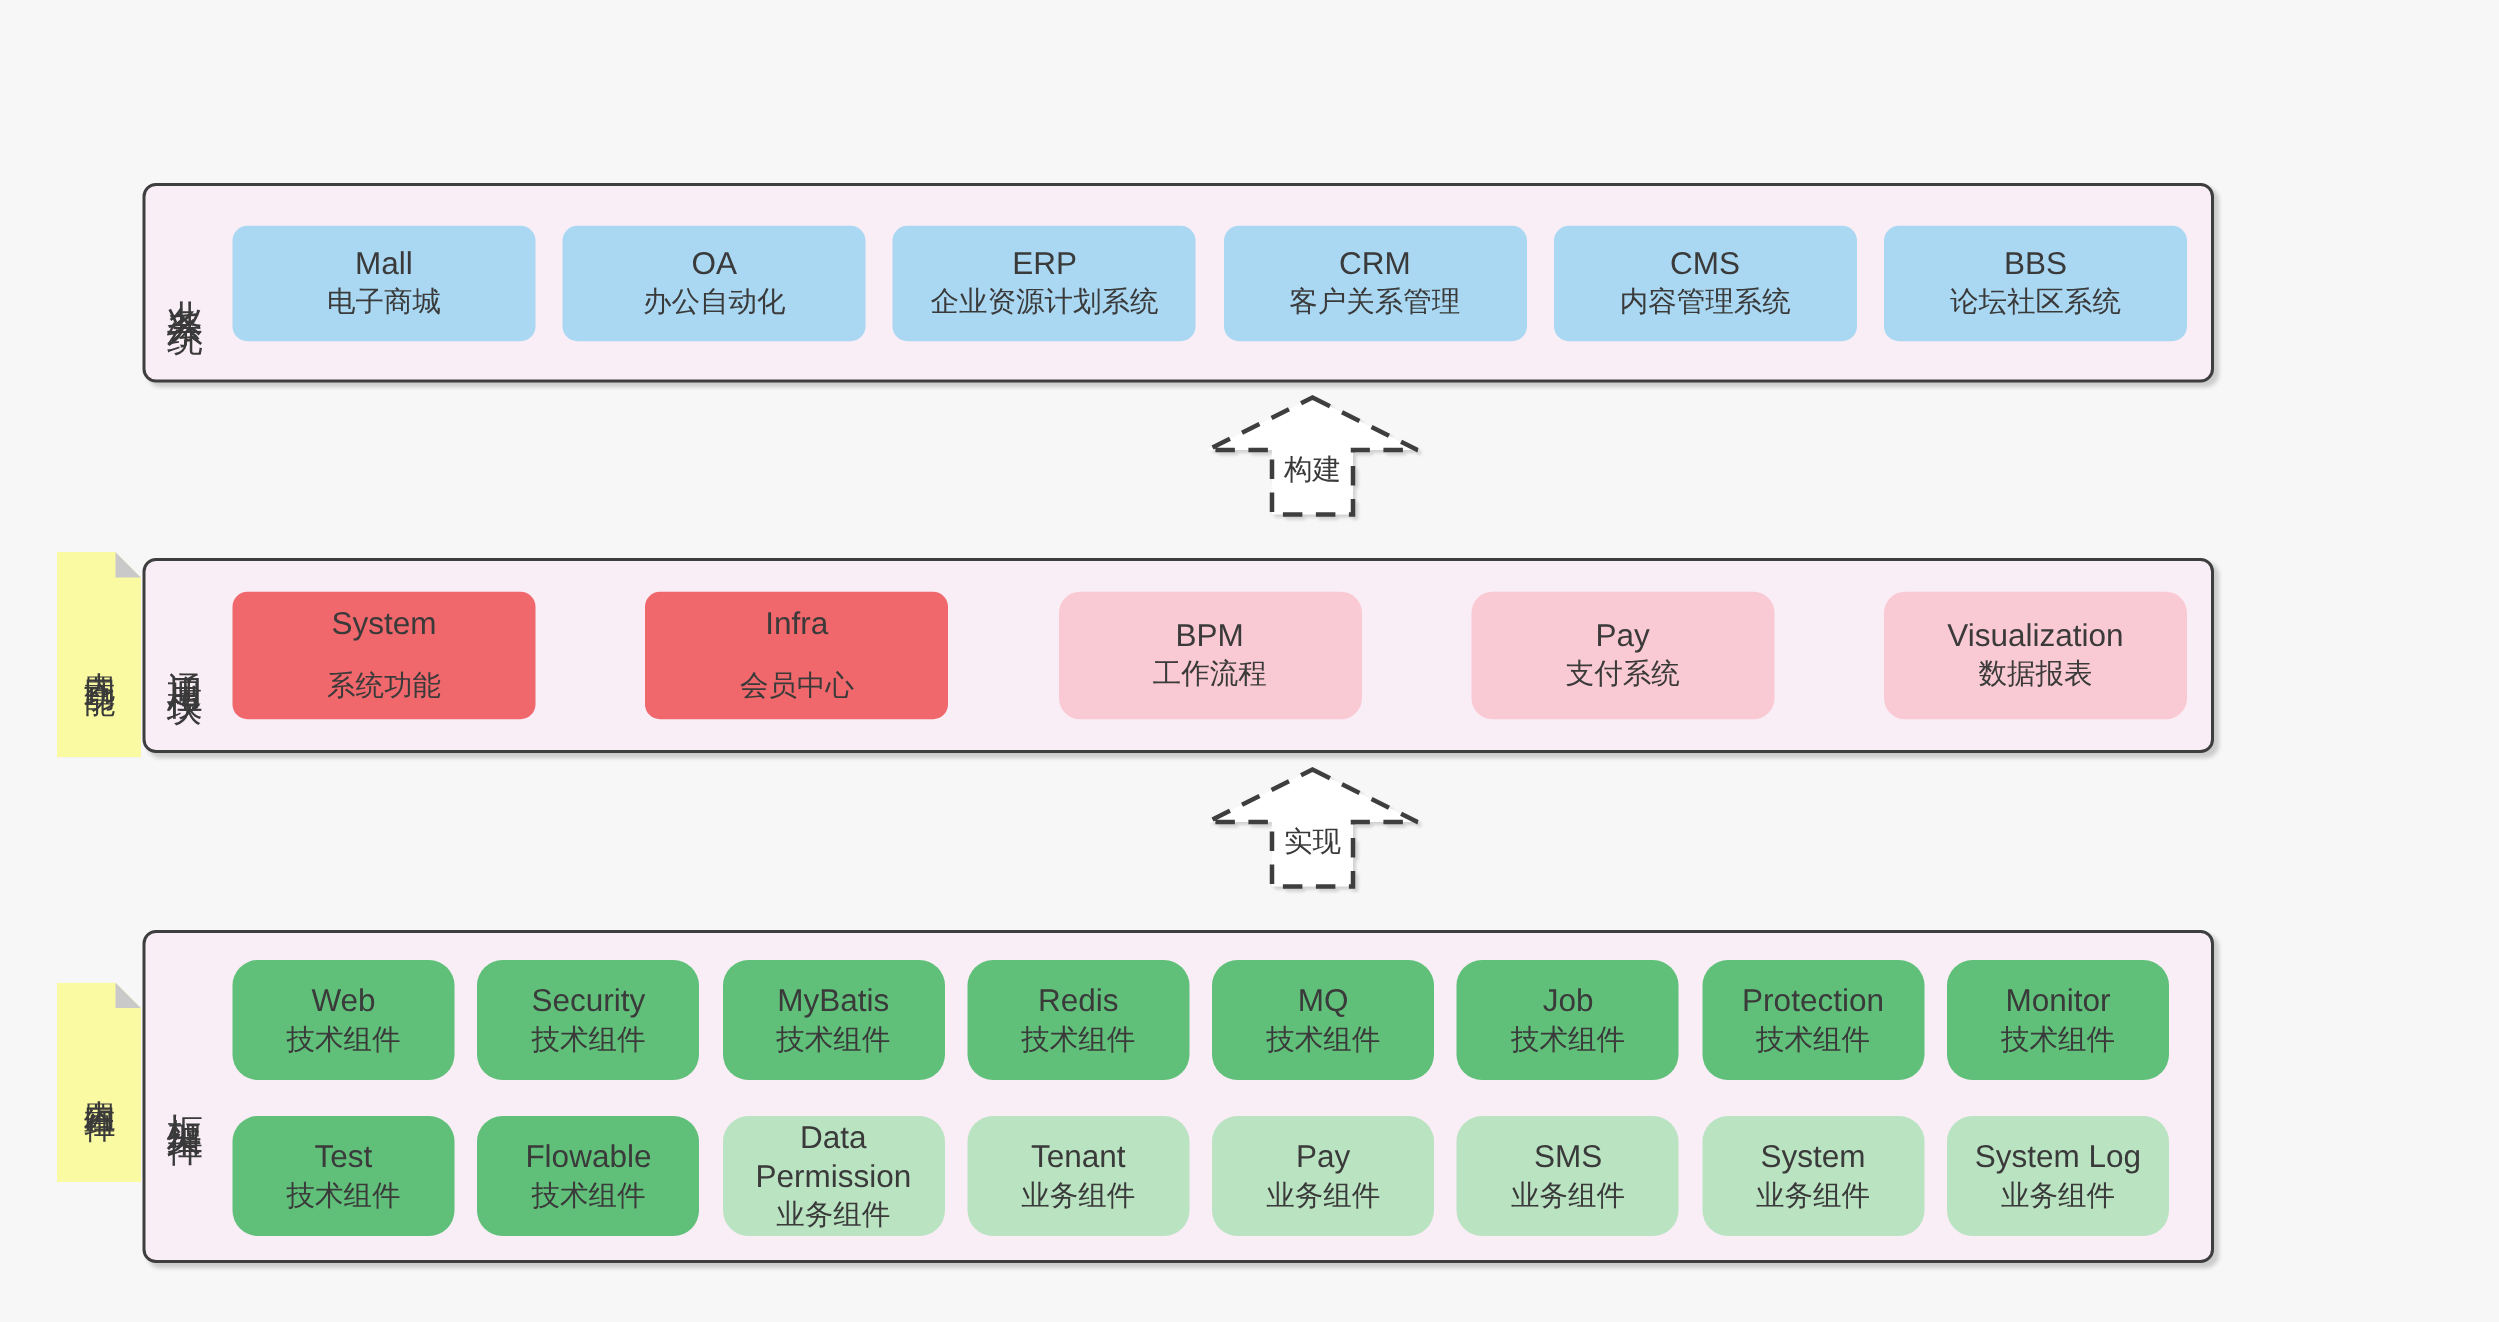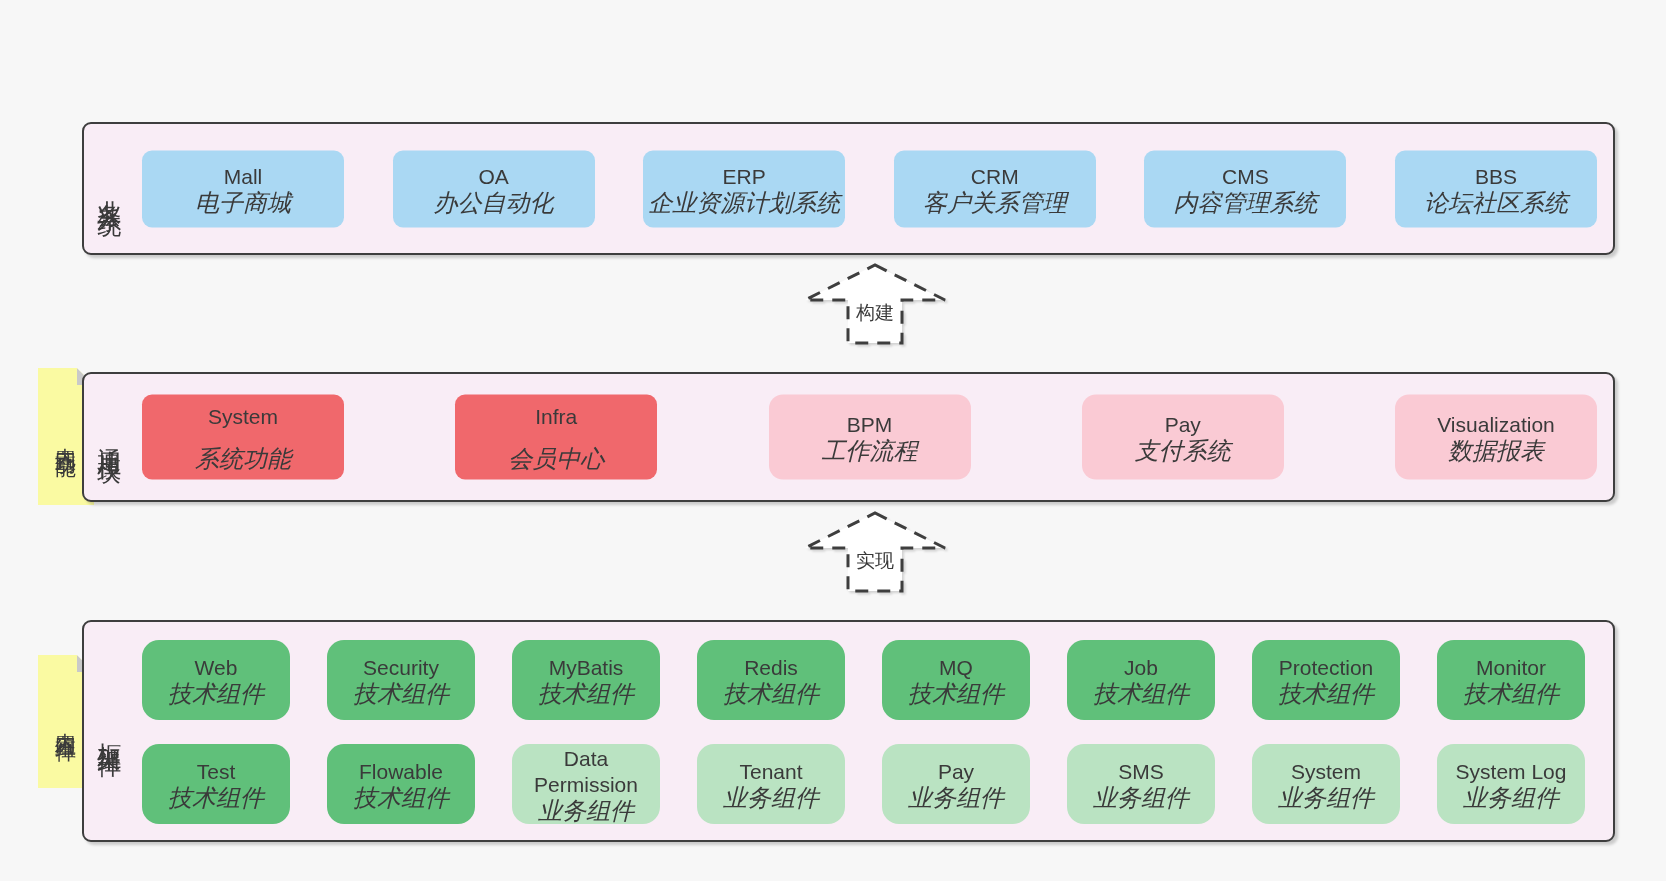--- a/index.html
+++ b/index.html
@@ -17,21 +17,21 @@
   }
   html,body{margin:0;padding:0;background:var(--background);}
   .stage{
     position:relative;width:1666px;height:881px;overflow:hidden;
     background:var(--background);
     font-family:"Liberation Sans","DejaVu Sans",sans-serif;
     color:var(--text);
   }
   
   .panel{
-    position:absolute;left:82px;width:1533px;box-sizing:border-box;
+    position:absolute;left:95px;width:1381px;box-sizing:border-box;
     background:var(--panel-fill);
     border:2px solid var(--panel-border);
     border-radius:9px;
     box-shadow:3px 3px 3px rgba(0,0,0,0.18);
     z-index:1;
   }
   .panel-1{top:122px;height:133px;}
   .panel-2{top:372px;height:130px;}
   .panel-3{top:620px;height:222px;}
   .panel-label{
@@ -51,21 +51,21 @@
   }
   .box{
     border-radius:10px;box-sizing:border-box;padding:2px 4px;
     display:flex;flex-direction:column;align-items:center;justify-content:center;
     text-align:center;
   }
   .panel-1 .box{width:202px;height:77px;}
   .panel-2 .box{width:202px;height:85px;}
   .panel-3 .box{width:148px;height:80px;border-radius:17px;}
   .box-name{font-size:21px;line-height:26px;color:var(--text);}
-  .box-desc{font-size:24px;line-height:25px;color:var(--text);font-style:italic;}
+  .box-desc{font-size:19px;line-height:25px;color:var(--text);}
   .v-blue{background:var(--box-blue);}
   .v-red{background:var(--box-red);gap:16px;}
   .v-pink{background:var(--box-pink);border-radius:14px;}
   .v-green{background:var(--box-green);}
   .v-green-light{background:var(--box-green-light);}
   
   .note{
     position:absolute;left:38px;width:56px;z-index:0;
     background:var(--note-yellow);
     clip-path:polygon(0 0, calc(100% - 17px) 0, 100% 17px, 100% 100%, 0 100%);

